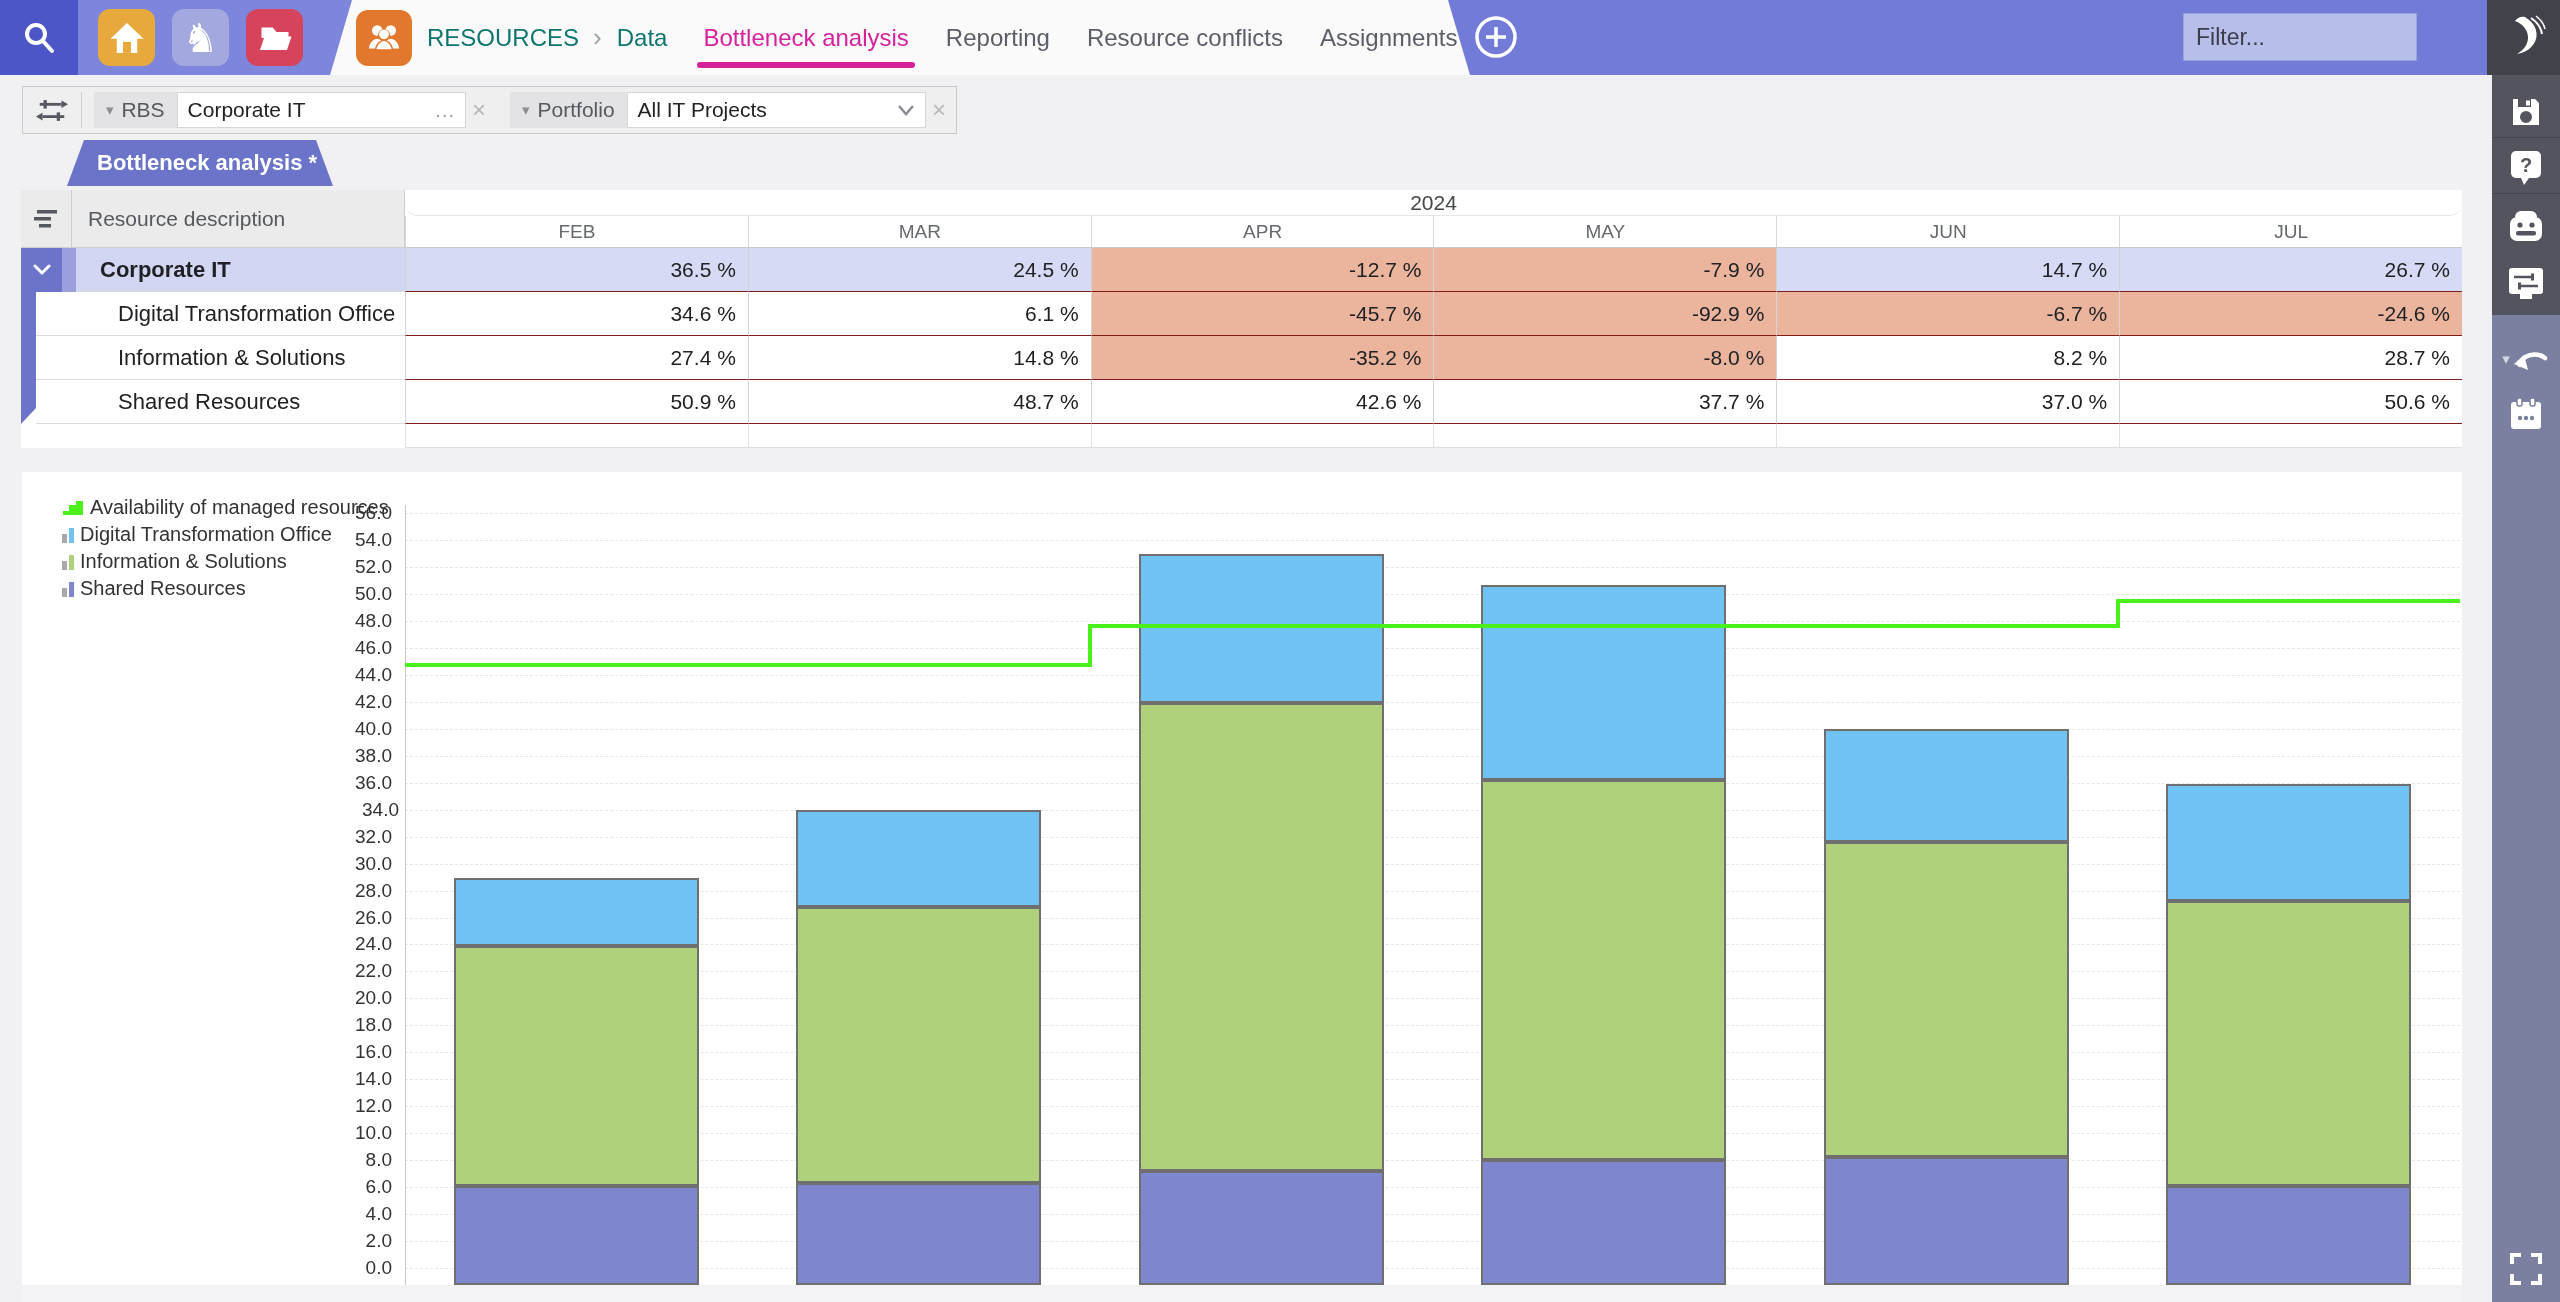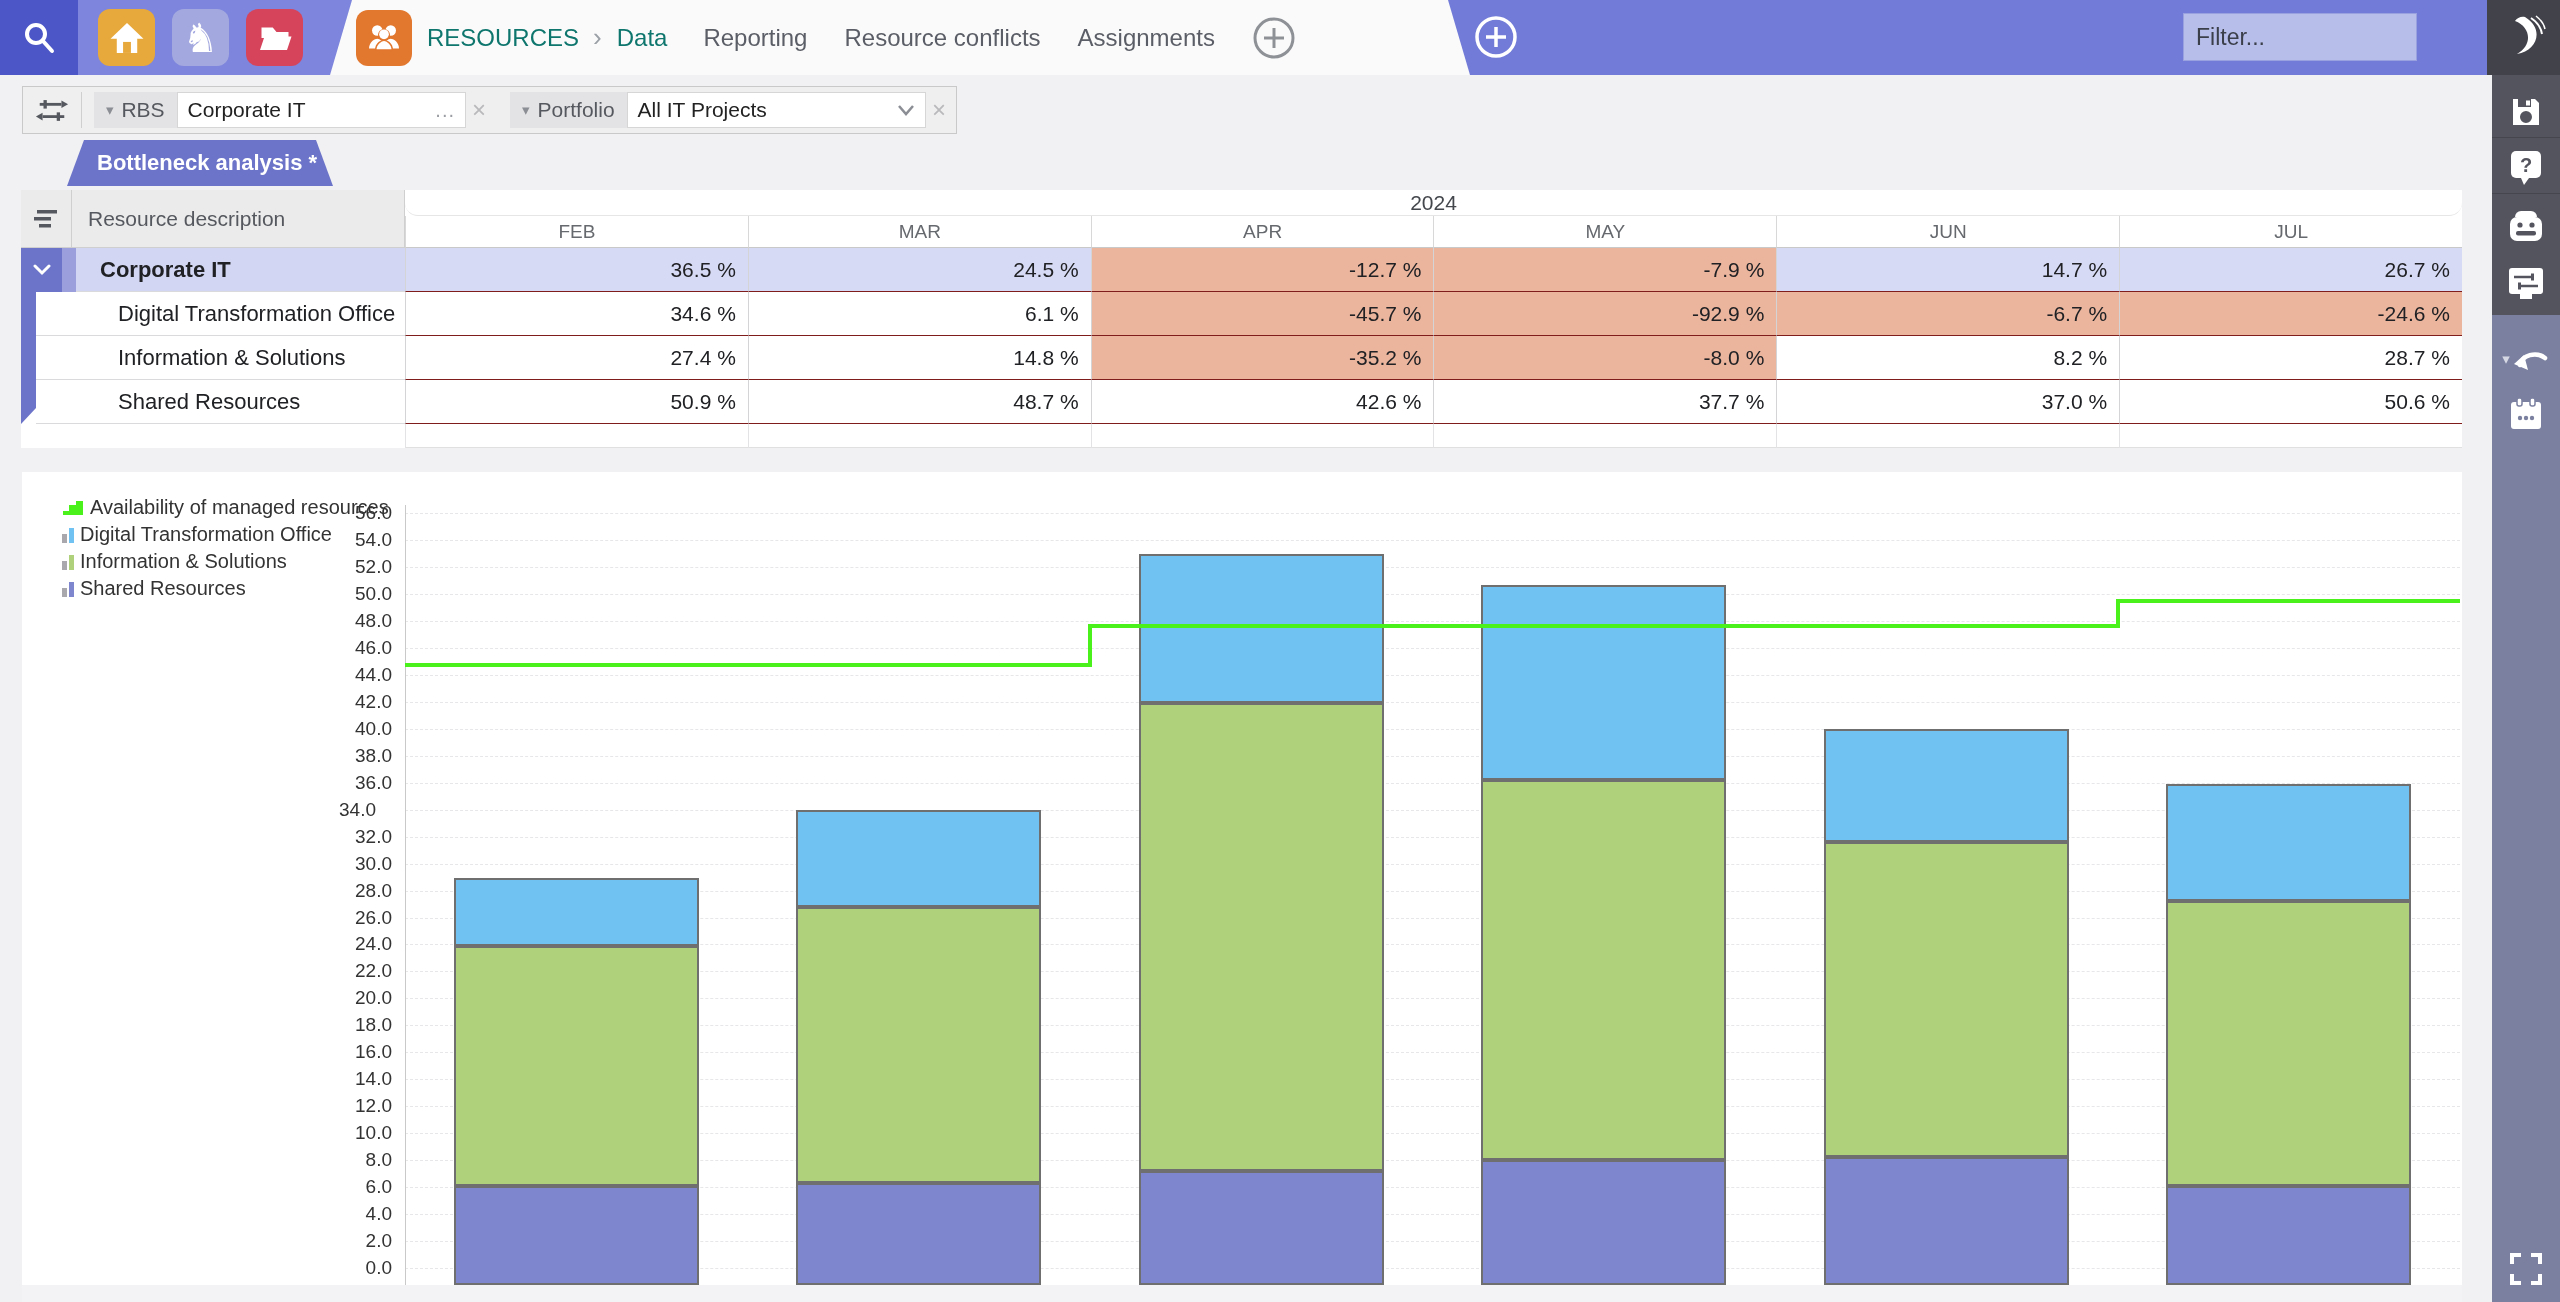--- a/index.html
+++ b/index.html
@@ -142,20 +142,21 @@
         <path d="M26 42 c0-9 8-13 11-13 c3 0 11 4 11 13 Z" fill="#fff"></path>
         <circle cx="28" cy="24" r="8" fill="#E2772E"></circle>
         <circle cx="28" cy="23" r="6.5" fill="#fff"></circle>
         <path d="M17 44 c0-9 8-13 11-13 c3 0 11 4 11 13 Z" fill="#fff" stroke="#E2772E" stroke-width="2"></path>
       </svg>
     </div>
     <span class="crumb">RESOURCES</span>
     <span class="crumb-sep">›</span>
     <span class="crumb">Data</span>
     <div id="nav-tabs">
+        <span class="nav-tab active">Bottleneck analysis</span>
         <span class="nav-tab">Reporting</span>
         <span class="nav-tab">Resource conflicts</span>
         <span class="nav-tab">Assignments</span>
       </div>
     <svg class="plus-circle" viewBox="0 0 44 44">
       <circle cx="22" cy="22" r="19" fill="none" stroke="#8E9196" stroke-width="3"></circle>
       <line x1="22" y1="12" x2="22" y2="32" stroke="#8E9196" stroke-width="3"></line>
       <line x1="12" y1="22" x2="32" y2="22" stroke="#8E9196" stroke-width="3"></line>
     </svg>
   </div>
@@ -396,21 +397,21 @@
       <div class="y-label" style="left: 308px; top: 596.28px;">14.0</div>
       <div class="y-label" style="left: 308px; top: 569.32px;">16.0</div>
       <div class="y-label" style="left: 308px; top: 542.36px;">18.0</div>
       <div class="y-label" style="left: 308px; top: 515.4px;">20.0</div>
       <div class="y-label" style="left: 308px; top: 488.44px;">22.0</div>
       <div class="y-label" style="left: 308px; top: 461.48px;">24.0</div>
       <div class="y-label" style="left: 308px; top: 434.52px;">26.0</div>
       <div class="y-label" style="left: 308px; top: 407.56px;">28.0</div>
       <div class="y-label" style="left: 308px; top: 380.6px;">30.0</div>
       <div class="y-label" style="left: 308px; top: 353.64px;">32.0</div>
-      <div class="y-label" style="left: 292px; top: 326.68px; text-align: right;">34.0</div>
+      <div class="y-label" style="left: 315px; top: 326.68px; text-align: right;">34.0</div>
       <div class="y-label" style="left: 308px; top: 299.72px;">36.0</div>
       <div class="y-label" style="left: 308px; top: 272.76px;">38.0</div>
       <div class="y-label" style="left: 308px; top: 245.8px;">40.0</div>
       <div class="y-label" style="left: 308px; top: 218.84px;">42.0</div>
       <div class="y-label" style="left: 308px; top: 191.88px;">44.0</div>
       <div class="y-label" style="left: 308px; top: 164.92px;">46.0</div>
       <div class="y-label" style="left: 308px; top: 137.96px;">48.0</div>
       <div class="y-label" style="left: 308px; top: 111px;">50.0</div>
       <div class="y-label" style="left: 308px; top: 84.04px;">52.0</div>
       <div class="y-label" style="left: 308px; top: 57.08px;">54.0</div>

